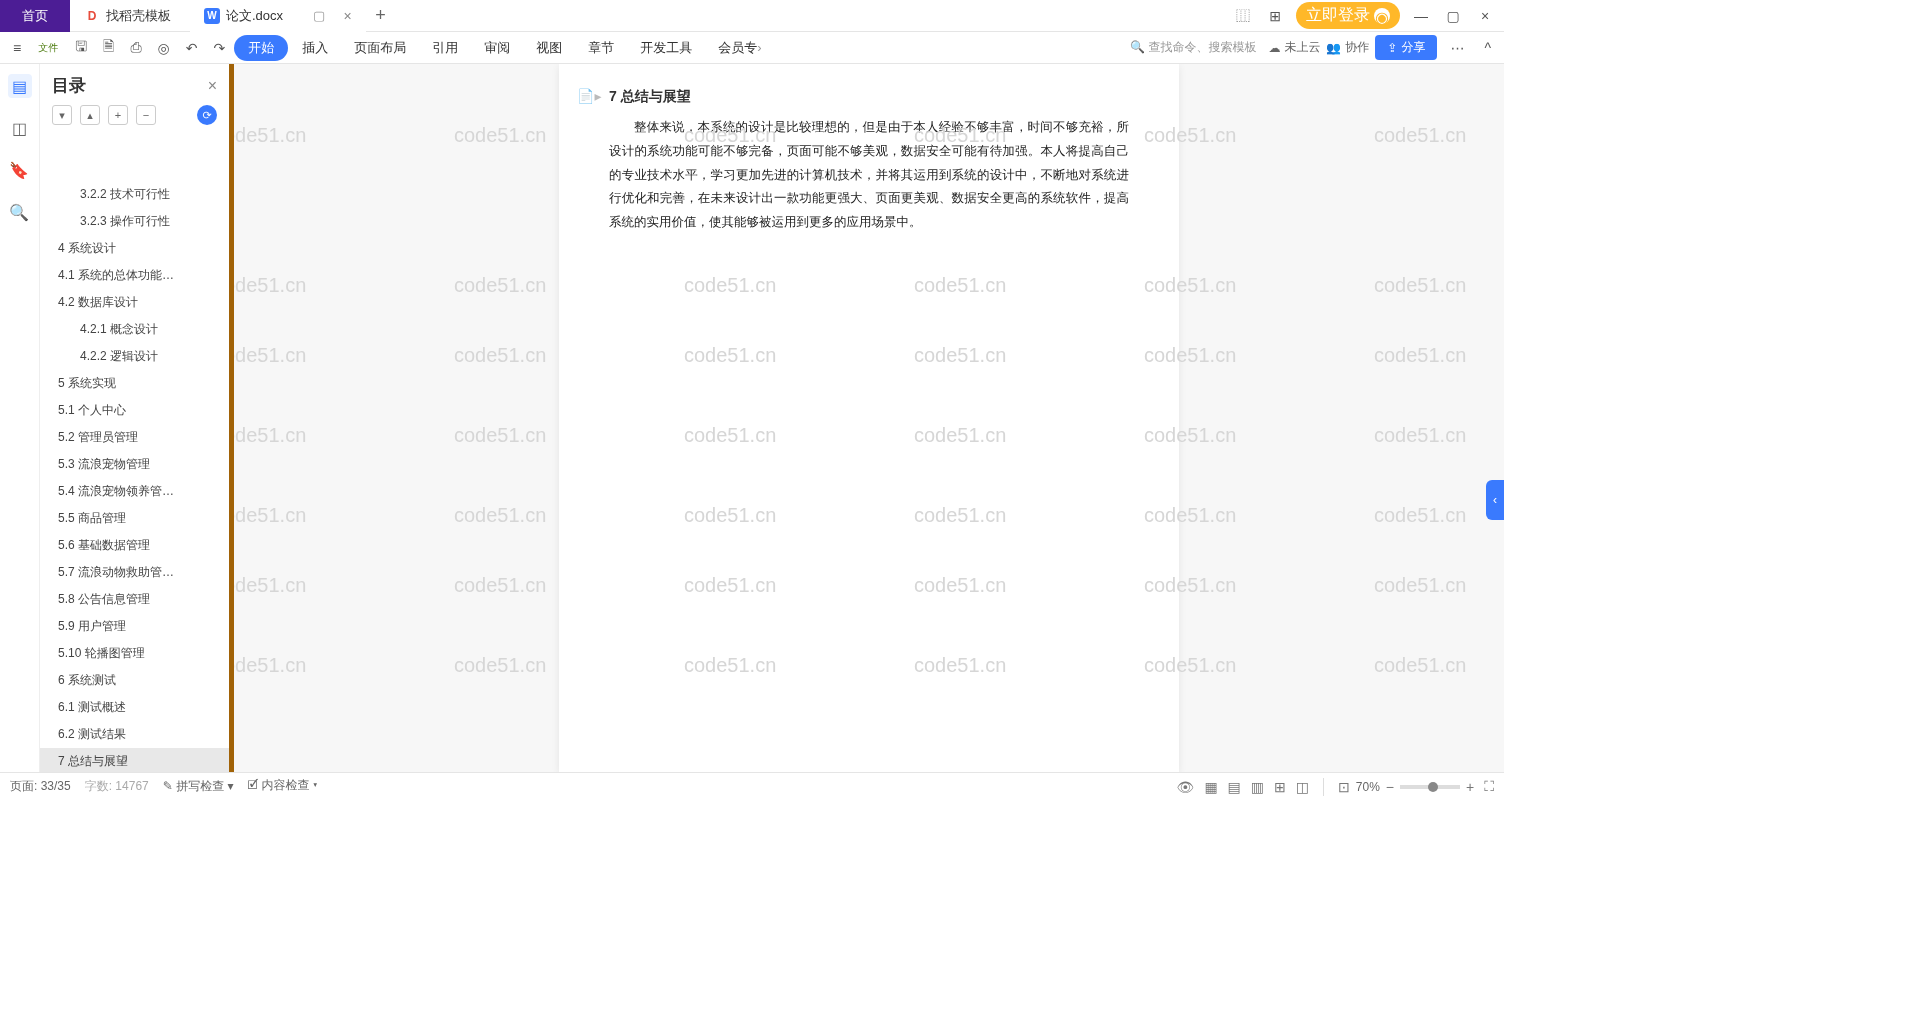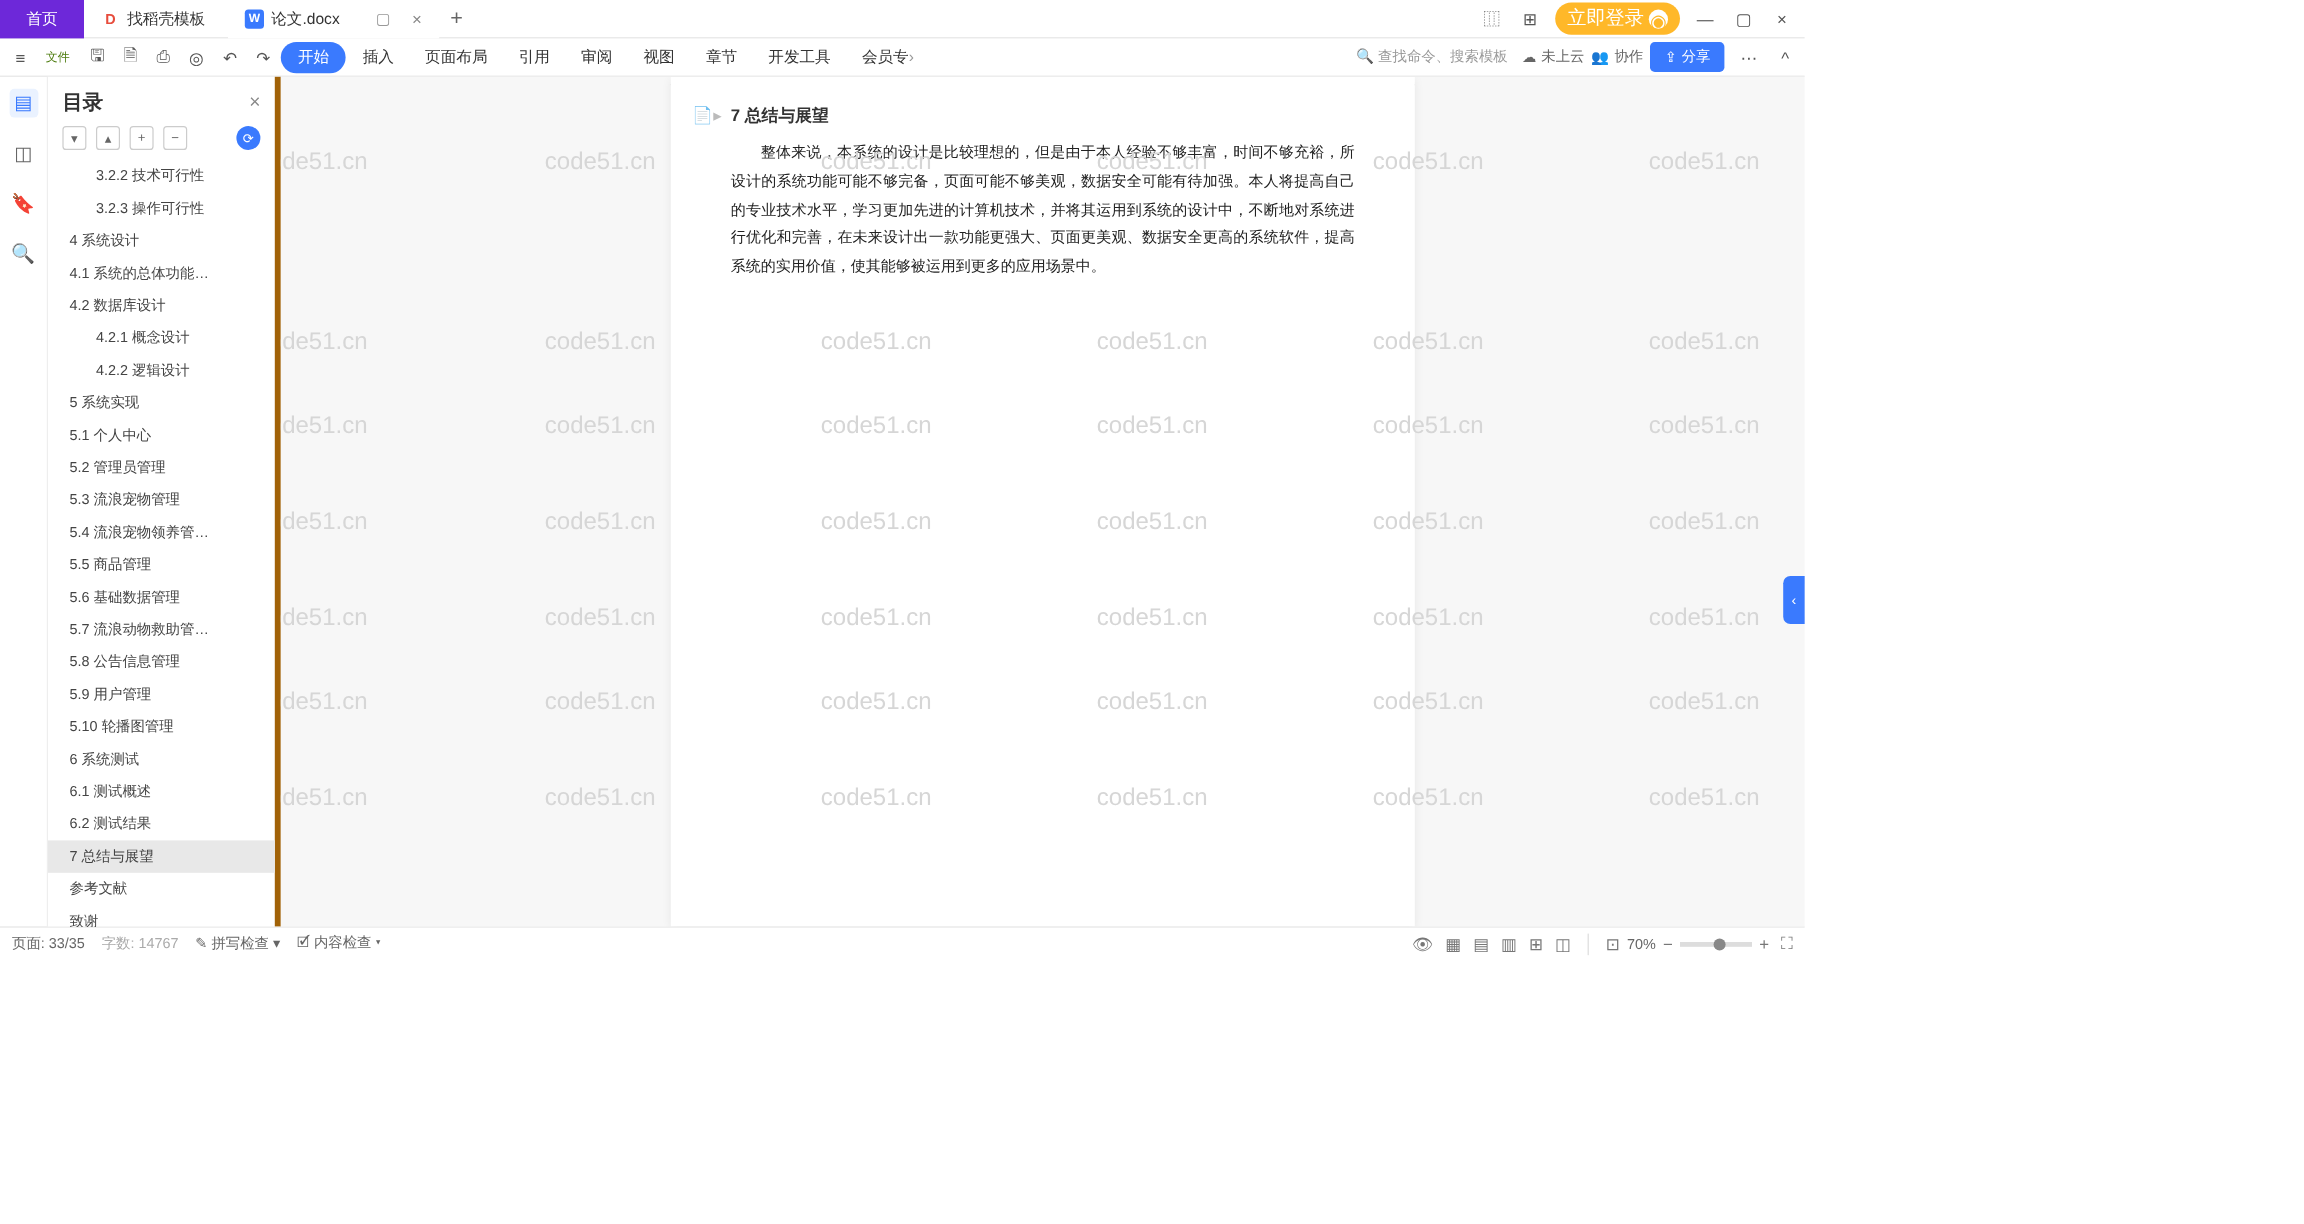--- a/index.html
+++ b/index.html
@@ -1,19 +1,19 @@
 <!DOCTYPE html>
 <html><head>
 <meta charset="utf-8">
 <style>
 *{margin:0;padding:0;box-sizing:border-box;font-family:"Microsoft YaHei","PingFang SC",Arial,sans-serif;}
 body{width:1504px;height:800px;background:#fff;overflow:hidden;font-size:13px;color:#333;position:relative;}
 .titlebar{height:32px;background:#fff;display:flex;align-items:center;border-bottom:1px solid #e5e5e5;}
 .tab{height:32px;display:flex;align-items:center;padding:0 14px;font-size:13px;cursor:pointer;position:relative;}
-.tab.home{background:#6d28d9;color:#fff;min-width:70px;justify-content:center;}
+.tab.home{background:#4c1d95;color:#fff;min-width:70px;justify-content:center;}
 .tab.template{min-width:120px;}
 .tab.doc{min-width:150px;background:#fff;}
 .tab .icon{width:16px;height:16px;margin-right:6px;display:inline-flex;align-items:center;justify-content:center;font-size:12px;}
 .tab .close{margin-left:18px;color:#888;font-size:14px;}
 .tab-add{width:30px;text-align:center;color:#666;font-size:18px;}
 .tbar-right{margin-left:auto;display:flex;align-items:center;gap:10px;padding-right:8px;}
 .login-btn{background:#ffb829;color:#fff;padding:3px 10px;border-radius:14px;font-size:16px;display:flex;align-items:center;gap:4px;}
 .winctrl{width:22px;text-align:center;color:#555;font-size:14px;}
 .ribbon{height:32px;display:flex;align-items:center;border-bottom:1px solid #e5e5e5;padding:0 6px;gap:2px;}
 .rbtn{padding:4px 7px;color:#555;font-size:14px;cursor:pointer;display:flex;align-items:center;}
@@ -135,21 +135,21 @@
       <span class="outline-close">×</span>
     </div>
     <div class="outline-tools">
       <span class="otool">▾</span>
       <span class="otool">▴</span>
       <span class="otool">+</span>
       <span class="otool">−</span>
       <span class="sync-ic">⟳</span>
     </div>
     <div class="outline-list" id="outline-list">
-        <div class="oitem" style="padding-left: 40px;">3.2.2 技术可行性</div>
+        <div class="oitem" style="padding-left: 40px; margin-top: 48px;">3.2.2 技术可行性</div>
         <div class="oitem" style="padding-left: 40px;">3.2.3 操作可行性</div>
         <div class="oitem" style="padding-left: 18px;">4 系统设计</div>
         <div class="oitem" style="padding-left: 18px;">4.1 系统的总体功能…</div>
         <div class="oitem" style="padding-left: 18px;">4.2 数据库设计</div>
         <div class="oitem" style="padding-left: 40px;">4.2.1 概念设计</div>
         <div class="oitem" style="padding-left: 40px;">4.2.2 逻辑设计</div>
         <div class="oitem" style="padding-left: 18px;">5 系统实现</div>
         <div class="oitem" style="padding-left: 18px;">5.1 个人中心</div>
         <div class="oitem" style="padding-left: 18px;">5.2 管理员管理</div>
         <div class="oitem" style="padding-left: 18px;">5.3 流浪宠物管理</div>

